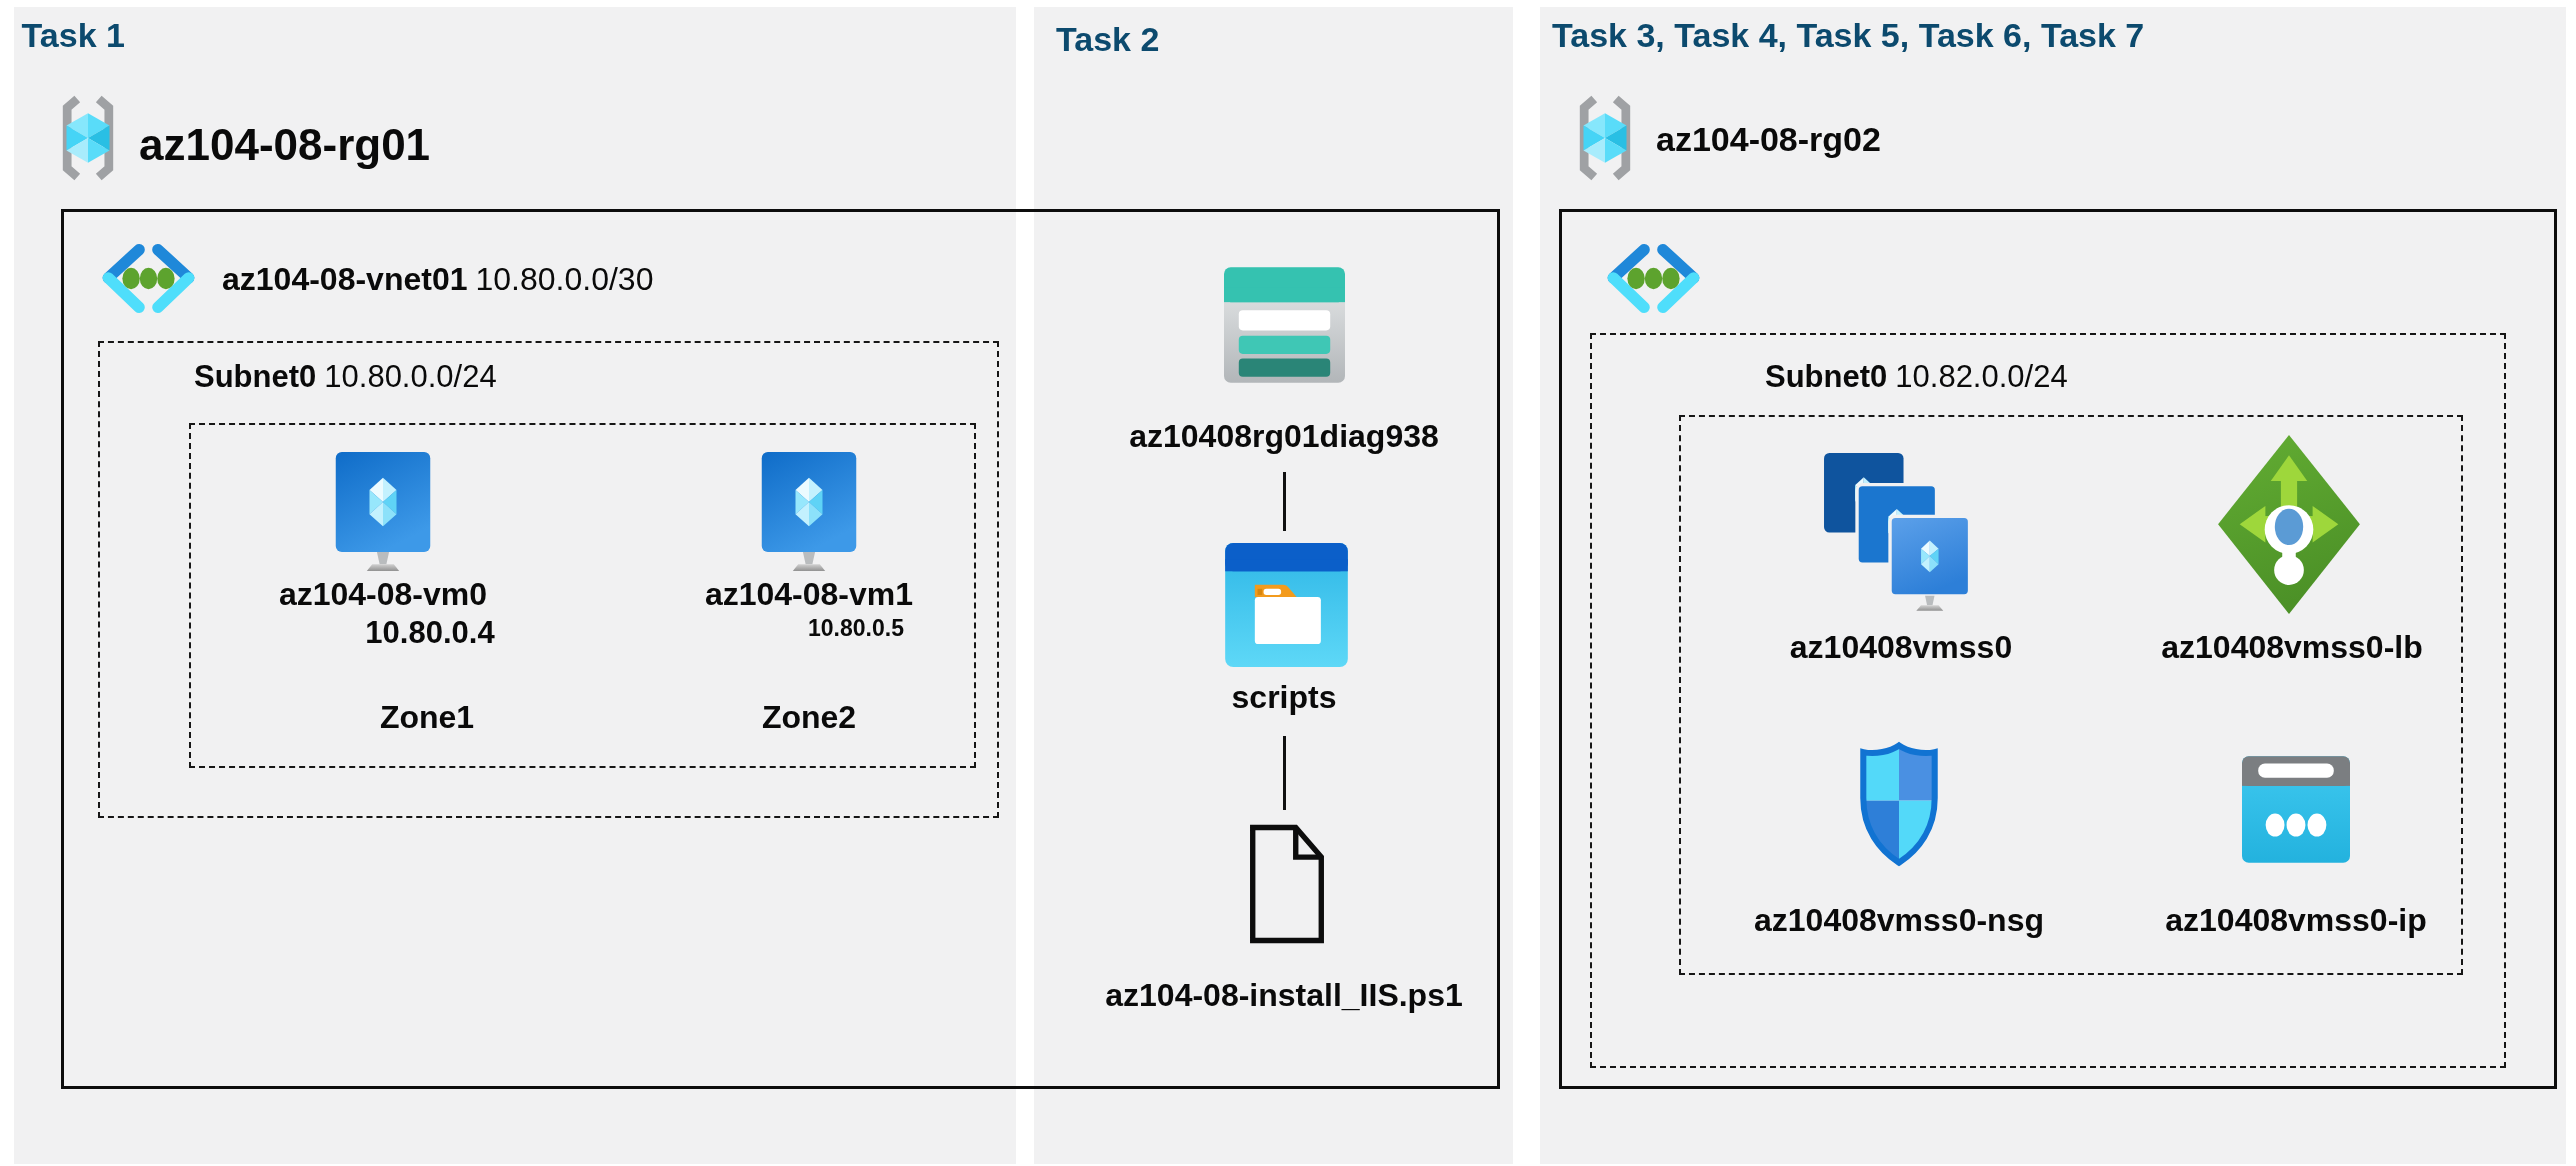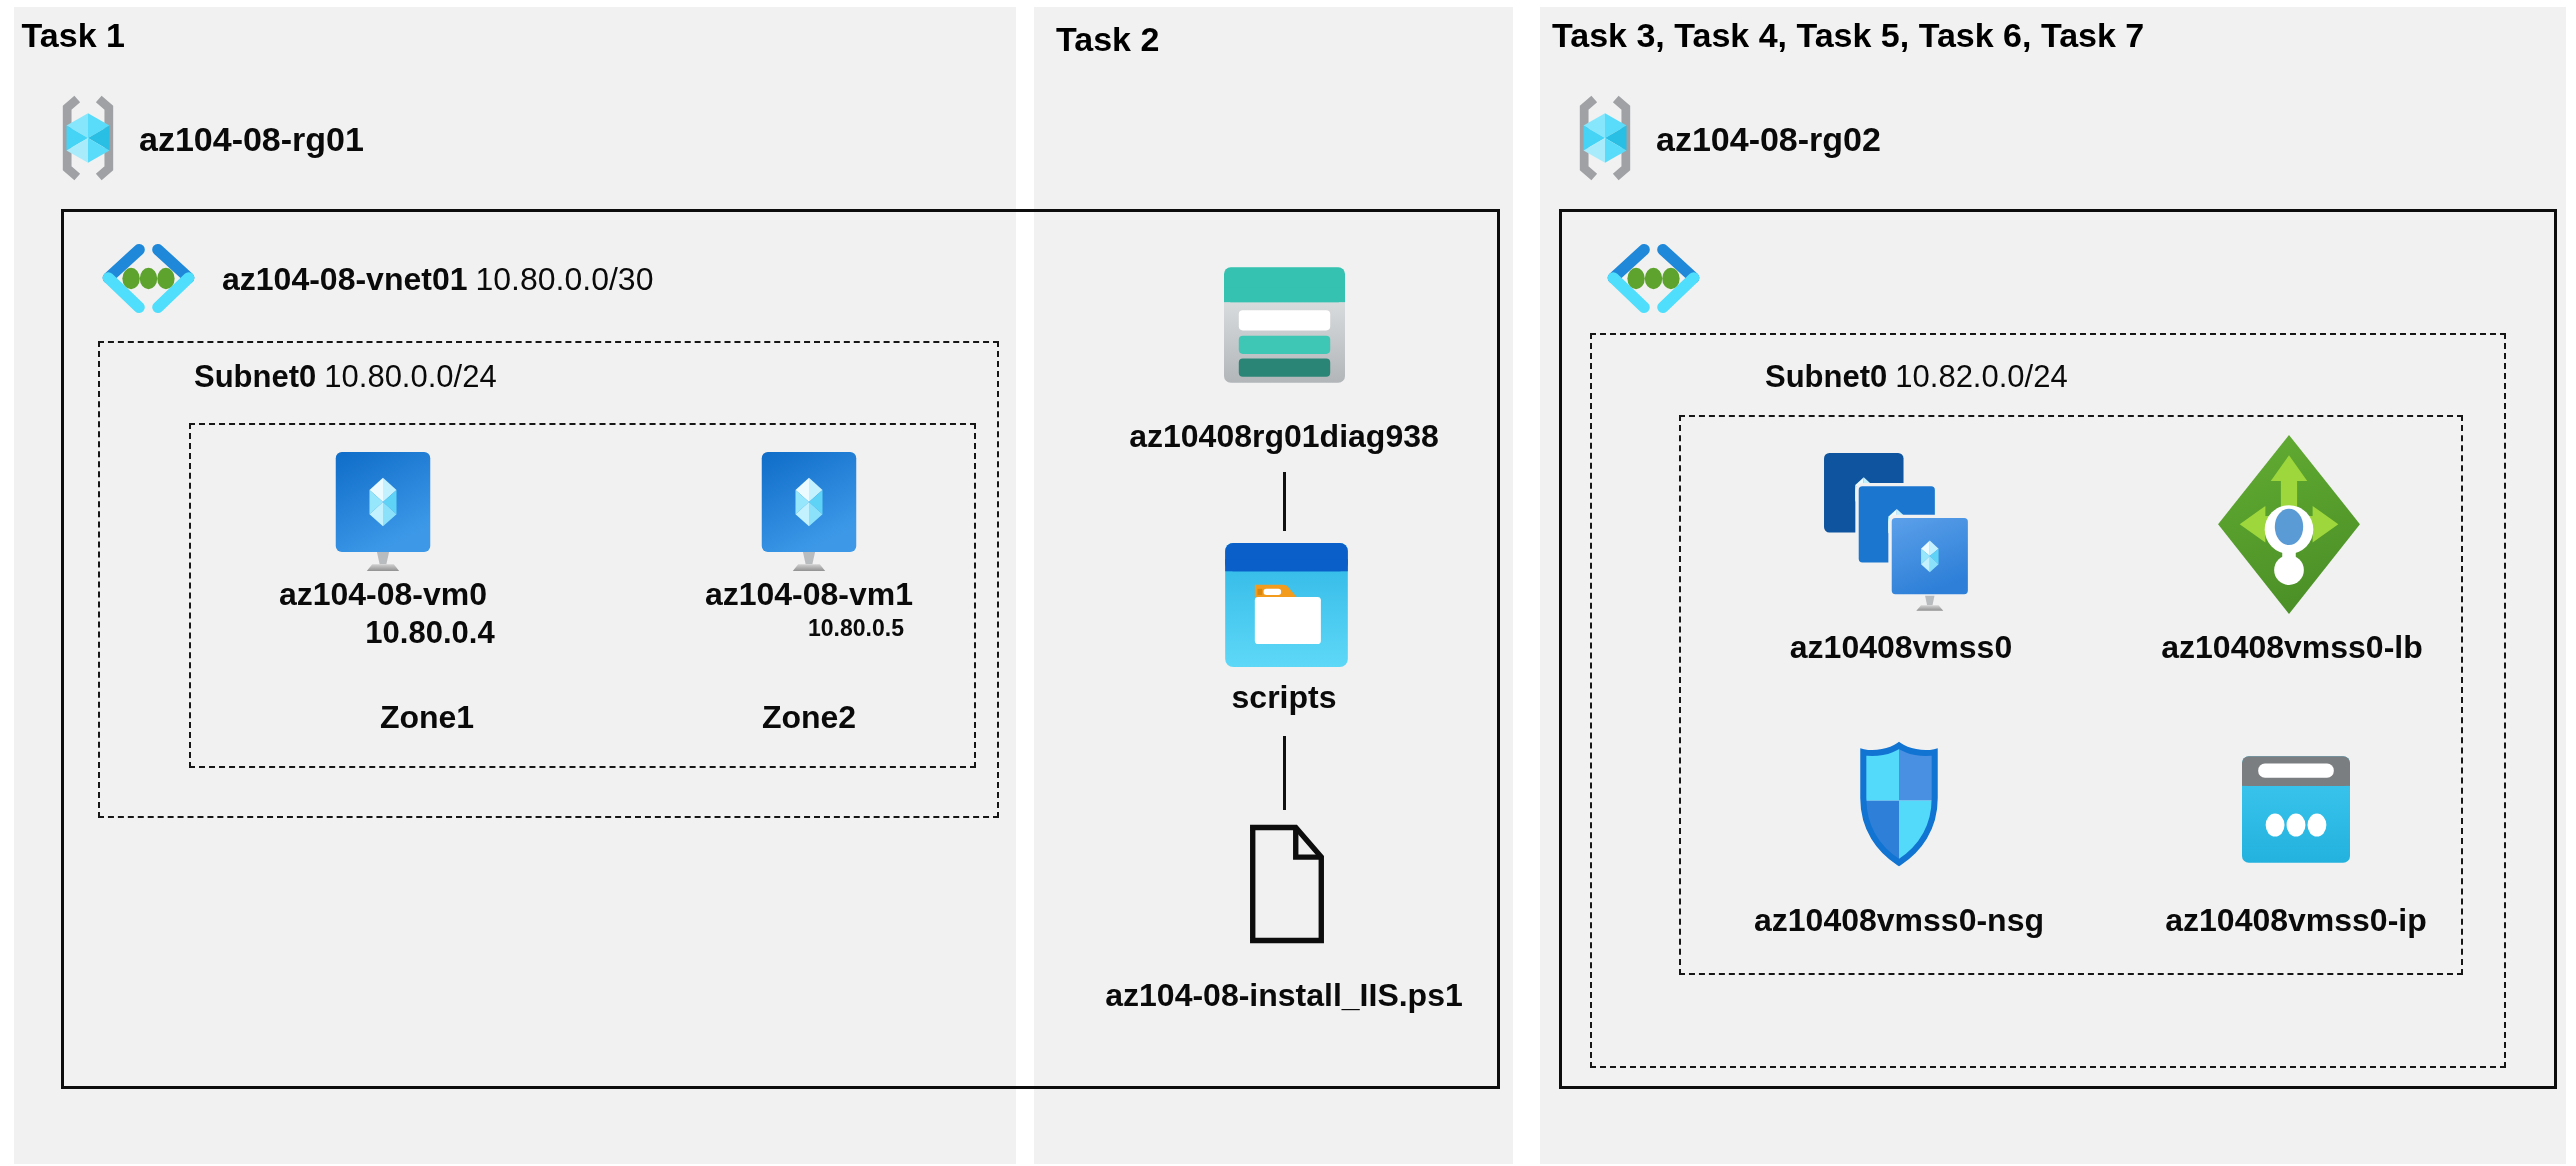--- a/index.html
+++ b/index.html
@@ -2,21 +2,21 @@
 <html style="font-size:10.8px"><head>
 <meta charset="utf-8">
 <style>
   html,body{margin:0;padding:0;background:#ffffff;}
   .canvas{position:relative;width:2576px;height:1166px;background:#ffffff;
           font-family:"Liberation Sans",sans-serif;overflow:hidden;color:#0a0a0a;}
   .panel{position:absolute;top:6.7px;height:1157px;background:#f1f1f2;}
   .col1{left:13.5px;width:1002px;}
   .col2{left:1034px;width:479px;}
   .col3{left:1540px;width:1026px;}
-  .task-title{position:absolute;font-size:34px;font-weight:700;color:#000000;white-space:nowrap;line-height:1;}
+  .task-title{position:absolute;font-size:34px;font-weight:700;color:#0c4a6e;white-space:nowrap;line-height:1;}
   .solid-box{position:absolute;border:3.4px solid #0d0d0d;box-sizing:border-box;}
   .dashed-box{position:absolute;border:2.7px dashed #161616;box-sizing:border-box;}
   .lbl{position:absolute;font-size:32px;font-weight:700;line-height:1.1;white-space:nowrap;}
   .reg{font-weight:700;margin-left:47px;}
   .cidr{font-weight:400;margin-left:8px;}
   .ctr{transform:translateX(-50%);text-align:center;}
   .icon{position:absolute;}
   .vline{position:absolute;width:3.4px;background:#111;}
 </style>
 </head>
@@ -40,21 +40,21 @@
       <path d="M40 9 L25 22 V112 L40 125"></path>
       <path d="M72 9 L87 22 V112 L72 125"></path>
     </g>
     <polygon points="56,30 24,48.5 56,67" fill="#86e7fc"></polygon>
     <polygon points="56,30 88,48.5 56,67" fill="#59dcf9"></polygon>
     <polygon points="88,48.5 88,85.5 56,67" fill="#29bfe4"></polygon>
     <polygon points="24,48.5 24,85.5 56,67" fill="#45d4f6"></polygon>
     <polygon points="56,104 24,85.5 56,67" fill="#a8ecfc"></polygon>
     <polygon points="56,104 88,85.5 56,67" fill="#59dcf9"></polygon>
   </svg>
-  <div class="lbl" style="left:139px;top:121px;font-size:34px;">az104-08-rg01</div>
+  <div class="lbl" style="left:139px;top:121px;font-size:44px;">az104-08-rg01</div>
 
   <svg class="icon" style="left:98px;top:243px;" width="101" height="71" viewBox="0 0 150 106">
     <g stroke-linecap="round" fill="none" stroke-width="17">
       <path d="M61 10 L15 52" stroke="#1f88d9"></path>
       <path d="M15 52 L61 96" stroke="#4fdefb"></path>
       <path d="M89 10 L135 52" stroke="#1f88d9"></path>
       <path d="M135 52 L89 96" stroke="#4fdefb"></path>
     </g>
     <ellipse cx="49" cy="53" rx="13" ry="16" fill="#5da32e"></ellipse>
     <ellipse cx="75" cy="53" rx="13" ry="16" fill="#5da32e"></ellipse>

